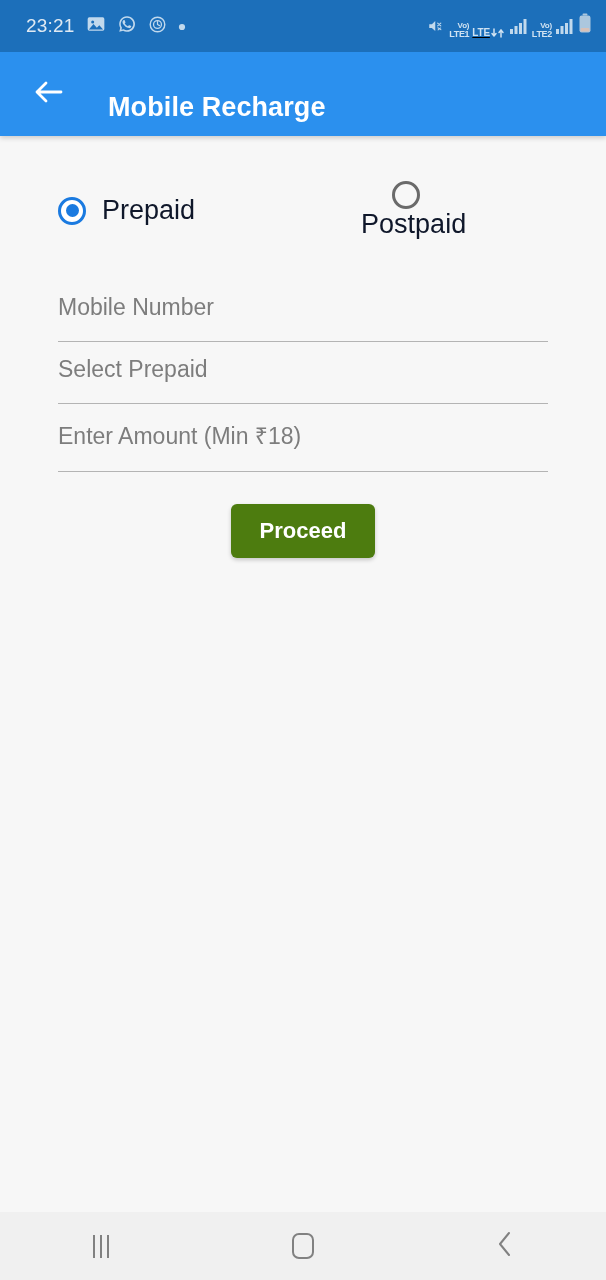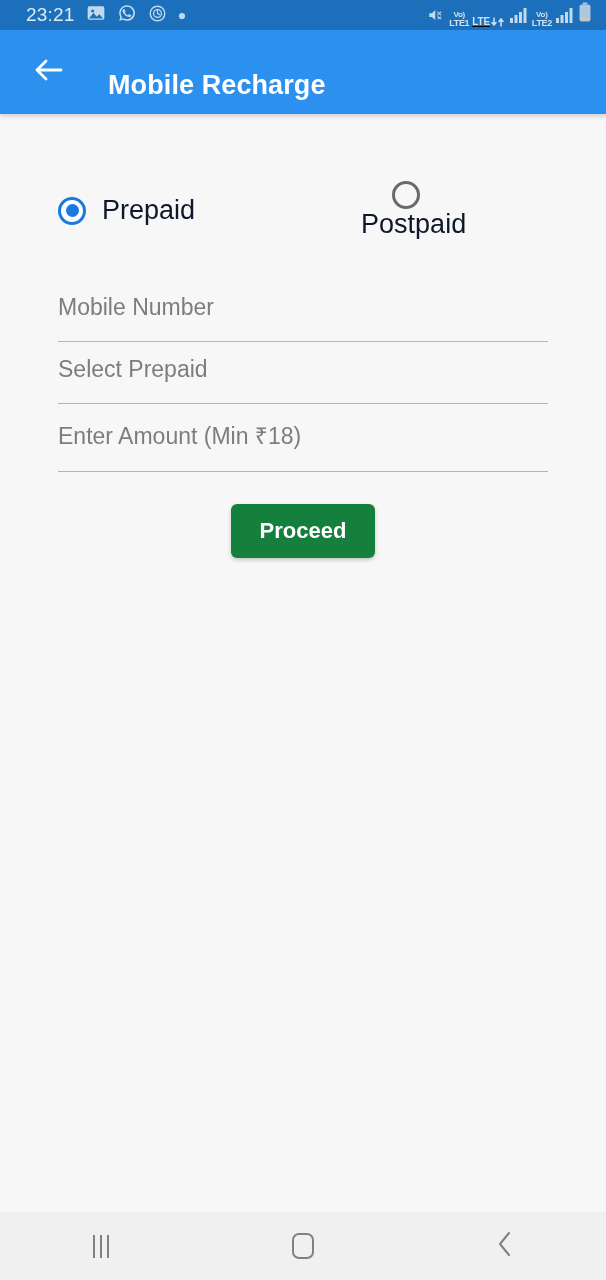--- a/index.html
+++ b/index.html
@@ -11,21 +11,21 @@
   }
 
   body {
     font-family: "Liberation Sans", sans-serif;
     background: #f7f7f7;
     position: relative;
   }
 
   
   .status-bar {
-    height: 30px;
+    height: 52px;
     background: #1c6fba;
     display: flex;
     align-items: center;
     justify-content: space-between;
     padding: 0 14px 0 26px;
     position: relative;
     z-index: 30;
   }
   .status-left {
     display: flex;
@@ -41,21 +41,21 @@
   .sb-icon { display: block; opacity: .92; }
   .status-right {
     display: flex;
     align-items: flex-end;
     gap: 3px;
     padding-bottom: 1px;
   }
   .vo-block {
     display: flex;
     flex-direction: column;
-    align-items: center;
+    align-items: flex-end;
     line-height: 1;
   }
   .vo-top {
     font-size: 8px;
     font-weight: bold;
     color: #cfe2f2;
     letter-spacing: -.2px;
   }
   .vo-bot {
     font-size: 9px;
@@ -180,21 +180,21 @@
   .field.f3 { margin-top: 14px; }
   .field.f4 { margin-top: 15px; }
 
   
   .btn-row {
     display: flex;
     justify-content: center;
     margin-top: 32px;
   }
   .proceed-btn {
-    background: #15803d;
+    background: #4d7c0f;
     color: #ffffff;
     font-size: 22px;
     font-weight: bold;
     border: none;
     border-radius: 6px;
     padding: 14px 29px;
     cursor: pointer;
     box-shadow: 0 2px 4px rgba(0,0,0,.20);
     font-family: "Liberation Sans", sans-serif;
   }

